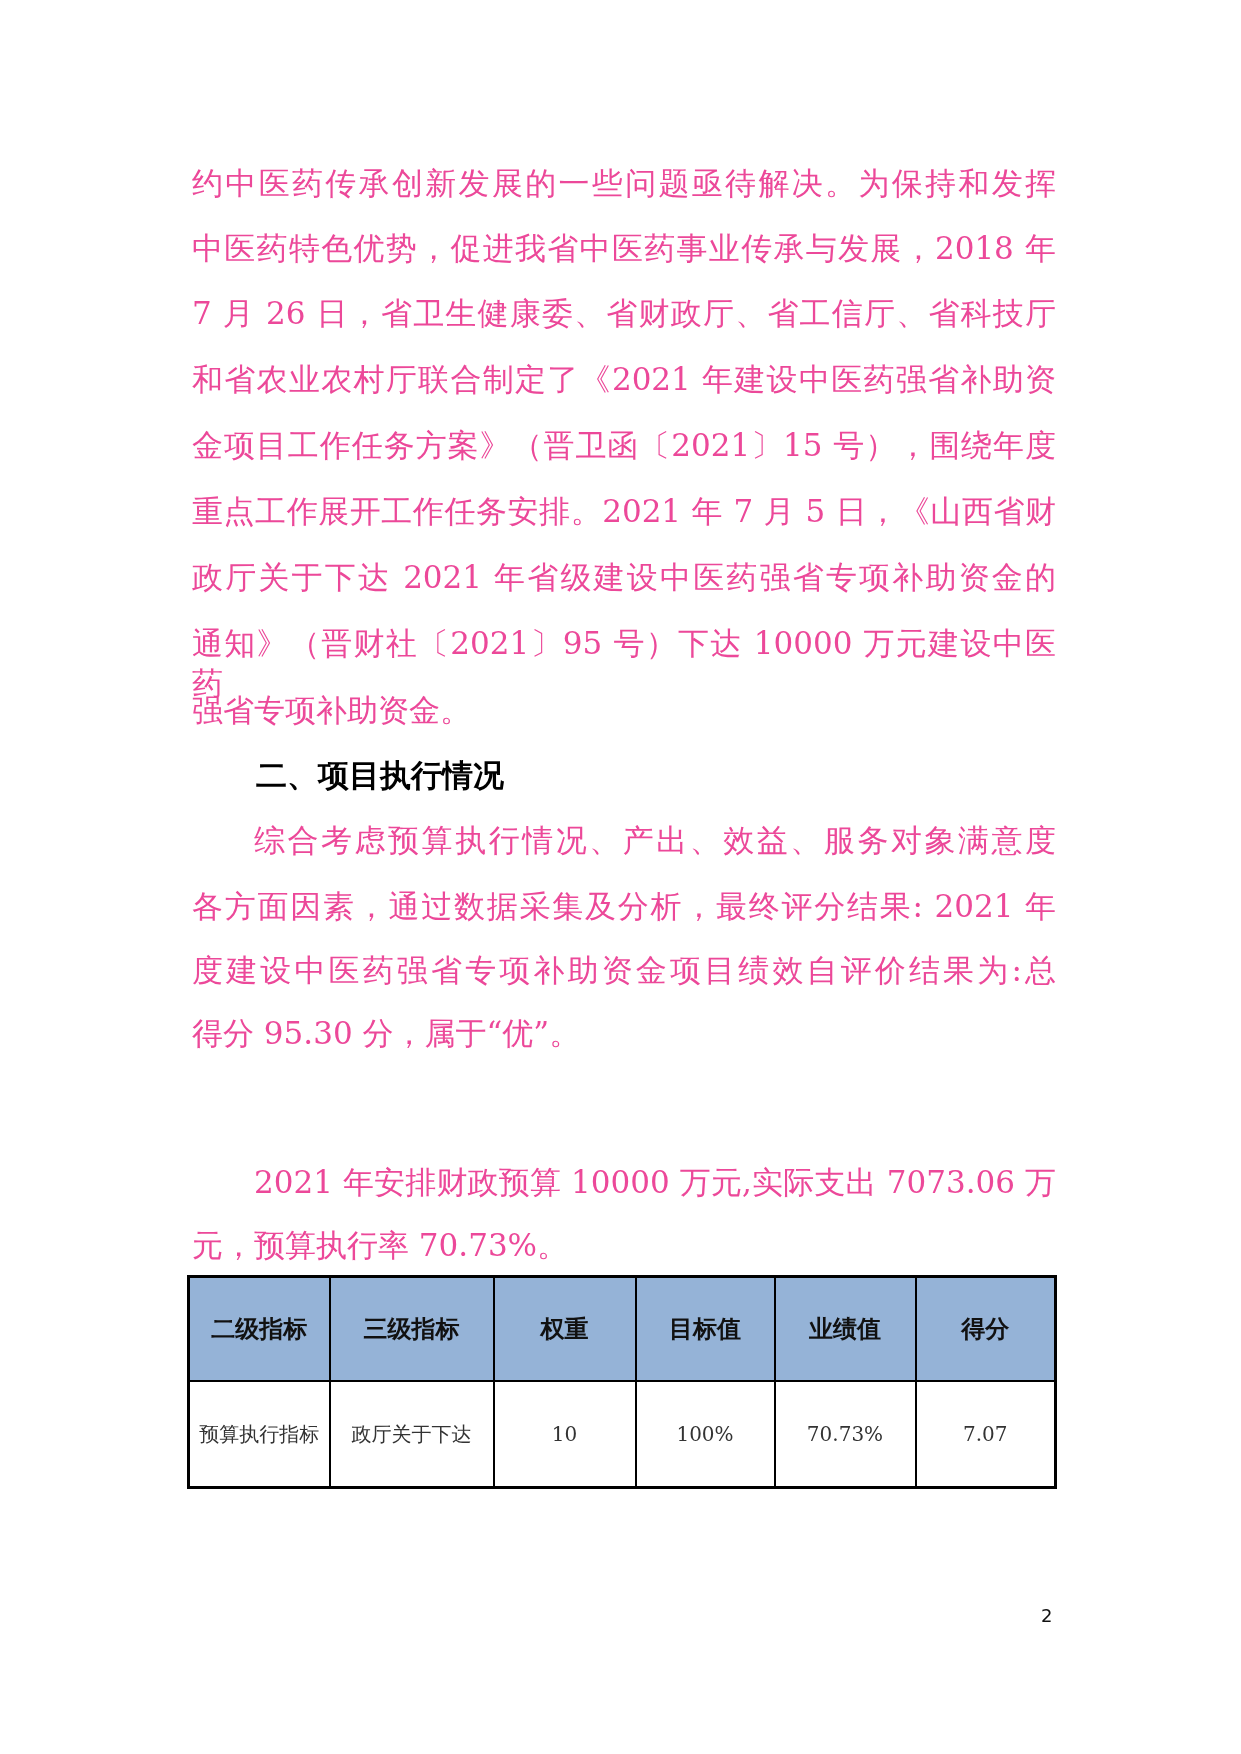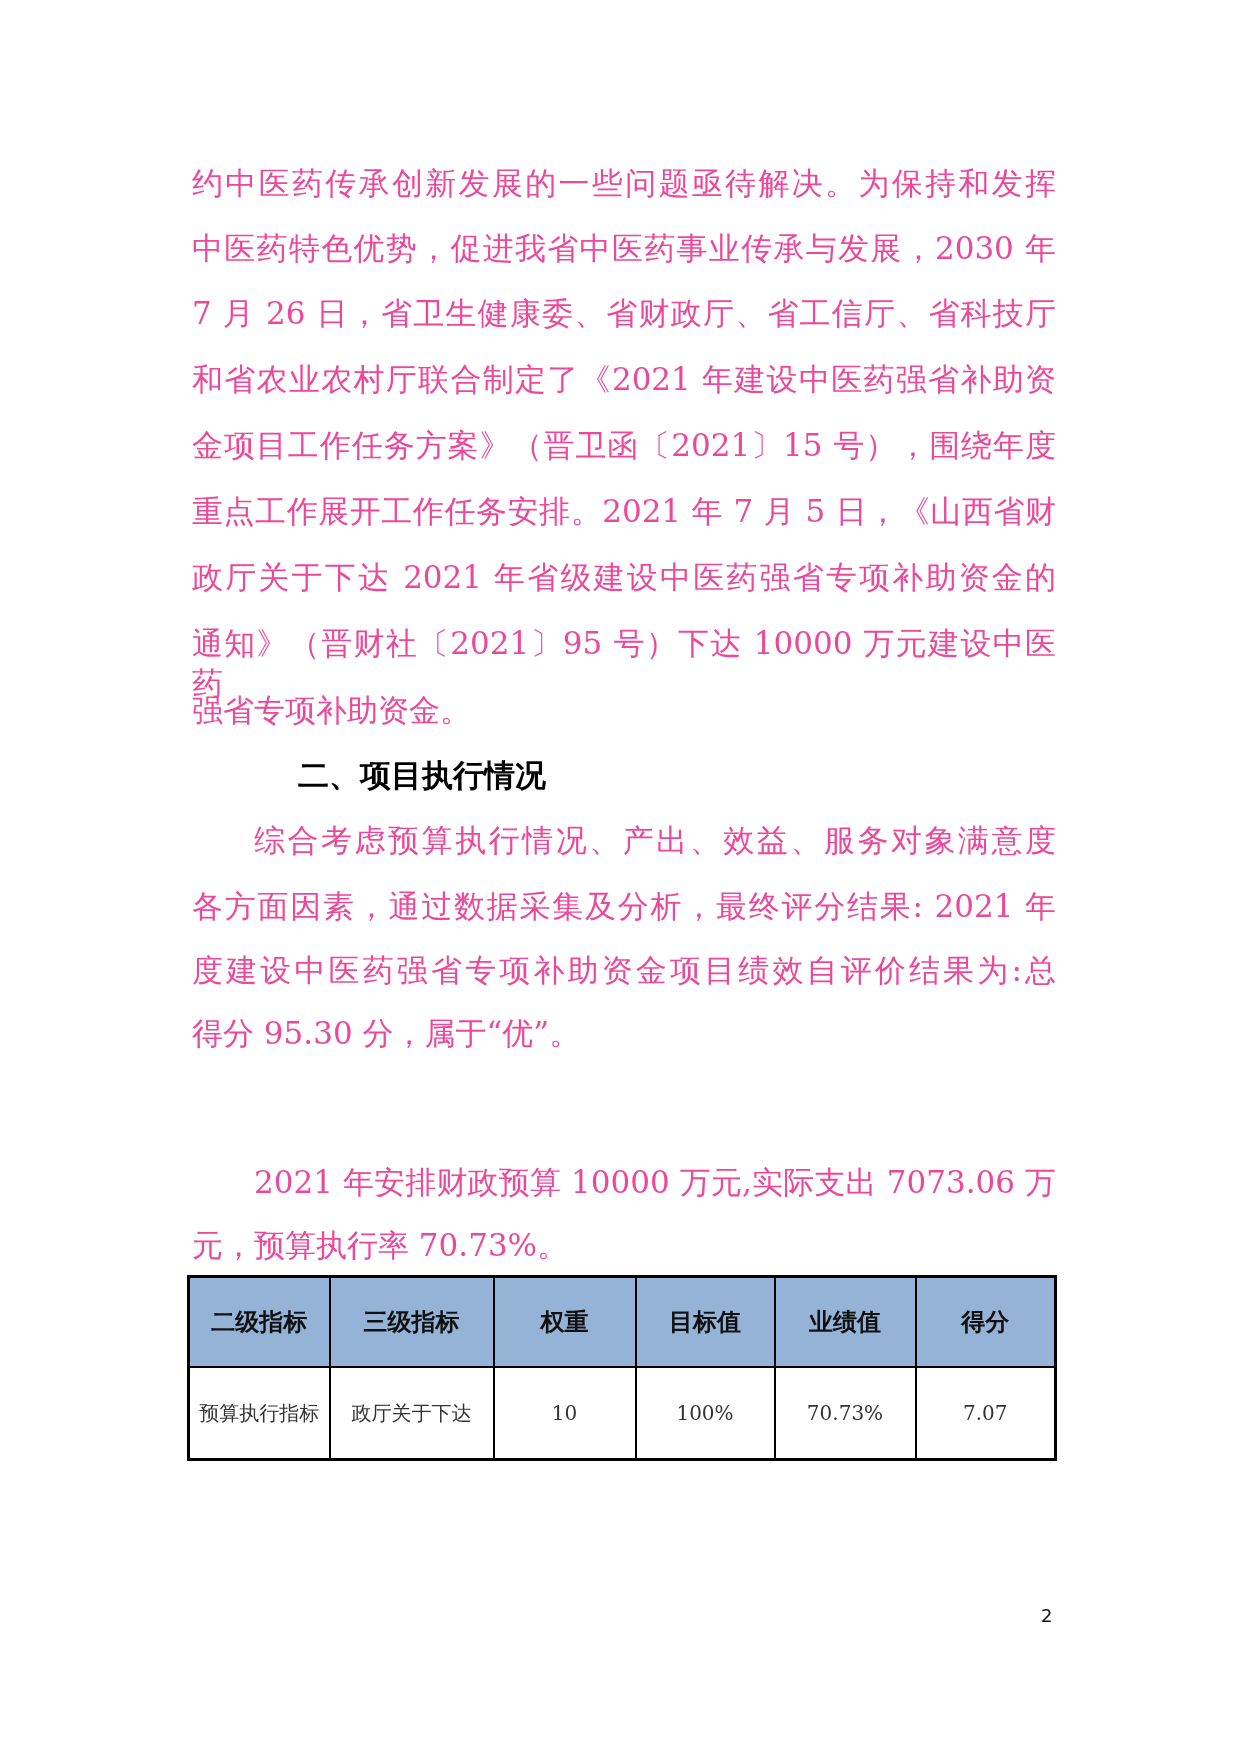--- a/index.html
+++ b/index.html
@@ -17,38 +17,37 @@
     }
     .full { left: 192px; width: 864px; text-align: justify; text-align-last: justify; text-justify: inter-character; white-space: normal; }
     .indent { left: 254px; width: 802px; text-align: justify; text-align-last: justify; text-justify: inter-character; white-space: normal; }
     .last { left: 192px; text-align: center; }
     .heading {
       left: 256px;
       font-family: "DejaVu Sans", "Liberation Sans", sans-serif;
       font-weight: bold;
       font-size: 31px;
       color: #000000;
-      margin-left: 42px;
     }
     .subheading { left: 256px; text-align: left; }
 
     .table {
       position: absolute;
       left: 187px;
       top: 1275px;
       width: 867px;
       border-collapse: collapse;
       table-layout: fixed;
       border: 3px solid #000000;
     }
     .table th, .table td {
       border: 2px solid #000000;
       text-align: center;
       vertical-align: middle;
-      padding: 1px;
+      padding: 8px;
     }
     .table th {
       height: 86px;
       background: #95B3D7;
       font-family: "DejaVu Sans", "Liberation Sans", sans-serif;
       font-weight: bold;
       font-size: 24px;
       color: #111111;
     }
     .table td {
@@ -70,21 +69,21 @@
       color: #111111;
     }
   </style>
 </head>
 <body>
 
 <div class="page">
 
   <div>
     <div class="line full" style="top:163px">约中医药传承创新发展的一些问题亟待解决。为保持和发挥</div>
-    <div class="line full" style="top:228px">中医药特色优势，促进我省中医药事业传承与发展，2030 年</div>
+    <div class="line full" style="top:228px">中医药特色优势，促进我省中医药事业传承与发展，2018 年</div>
     <div class="line full" style="top:293px">7 月 26 日，省卫生健康委、省财政厅、省工信厅、省科技厅</div>
     <div class="line full" style="top:359px">和省农业农村厅联合制定了《2021 年建设中医药强省补助资</div>
     <div class="line full" style="top:425px">金项目工作任务方案》（晋卫函〔2021〕15 号），围绕年度</div>
     <div class="line full" style="top:491px">重点工作展开工作任务安排。2021 年 7 月 5 日，《山西省财</div>
     <div class="line full" style="top:557px">政厅关于下达 2021 年省级建设中医药强省专项补助资金的</div>
     <div class="line full" style="top:623px">通知》（晋财社〔2021〕95 号）下达 10000 万元建设中医药</div>
     <div class="line last" style="top:690px">强省专项补助资金。</div>
   </div>
 
   <div class="line heading" style="top:755px">二、项目执行情况</div>

